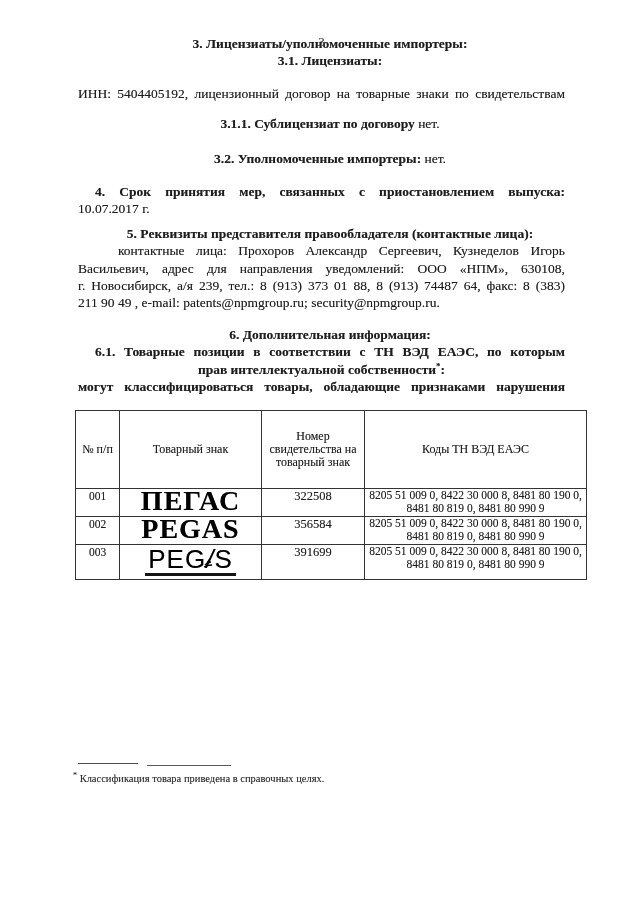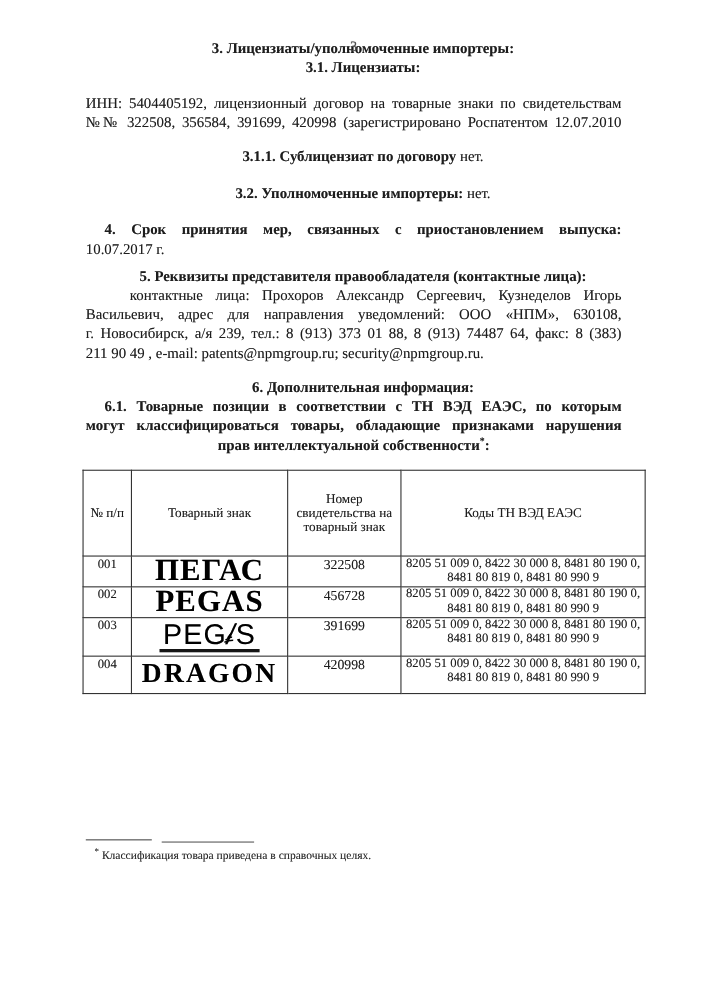--- a/index.html
+++ b/index.html
@@ -61,40 +61,39 @@
     font-size:26px;line-height:23px;letter-spacing:1px;white-space:nowrap;
     border-bottom:3px solid #151515;padding:0 3px 2px 3px;
   }
   .tm-logo .slash{position:relative;display:inline-block;font-style:italic;}
   .tm-logo .wing-svg{position:absolute;left:-3px;bottom:3px;}
 
   
   .fn-rule-1{position:absolute;left:78px;top:763px;width:60px;border-top:1.5px solid #4a4a4a;}
   .fn-rule-2{position:absolute;left:147px;top:765px;width:84px;border-top:1.5px solid #5a5a5a;}
   .footnote{
-    position:absolute;left:86px;top:772px;width:420px;
+    position:absolute;left:73px;top:772px;width:420px;
     font-size:10.5px;line-height:13px;color:#2a2a2a;
     text-shadow:0 0 .4px rgba(40,40,40,.4);
   }
   .footnote sup{font-size:8px;vertical-align:super;line-height:0;}
 </style>
 </head>
 <body>
 
 <div class="page">
   <div class="content">
 
     <div class="page-number">3</div>
 
     <p class="heading hind s3">3. Лицензиаты/уполномоченные импортеры:</p>
     <p class="heading hind">3.1. Лицензиаты:</p>
 
     <div class="para1">
       <div class="line j">ИНН: 5404405192, лицензионный договор на товарные знаки по свидетельствам</div>
-      <div class="line j">№№ 322508, 356584, 391699, 420998 (зарегистрировано Роспатентом 12.07.2010</div>
     </div>
 
     <p class="heading hind s311"><span>3.1.1. Сублицензиат по договору</span> <span class="normal">нет.</span></p>
 
     <p class="heading hind s32"><span>3.2. Уполномоченные импортеры:</span> <span class="normal">нет.</span></p>
 
     <div class="s4">
       <div class="heading hind j">4. Срок принятия мер, связанных с приостановлением выпуска:</div>
       <div class="line">10.07.2017 г.</div>
     </div>
@@ -105,22 +104,22 @@
       <div class="line j pind">контактные лица: Прохоров Александр Сергеевич, Кузнеделов Игорь</div>
       <div class="line j">Васильевич, адрес для направления уведомлений: ООО «НПМ», 630108,</div>
       <div class="line j">г. Новосибирск, а/я 239, тел.: 8 (913) 373 01 88, 8 (913) 74487 64, факс: 8 (383)</div>
       <div class="line">211 90 49 , e-mail: patents@npmgroup.ru; security@npmgroup.ru.</div>
     </div>
 
     <p class="heading hind s6">6. Дополнительная информация:</p>
 
     <div>
       <div class="heading hind j">6.1. Товарные позиции в соответствии с ТН ВЭД ЕАЭС, по которым</div>
+      <div class="heading"><span>прав интеллектуальной собственности</span><sup class="fn">*</sup><span>:</span></div>
       <div class="heading j">могут классифицироваться товары, обладающие признаками нарушения</div>
-      <div class="heading"><span>прав интеллектуальной собственности</span><sup class="fn">*</sup><span>:</span></div>
     </div>
 
     <table class="tm-table">
       <thead>
         <tr>
           <th class="cell-num">№ п/п</th>
           <th class="cell-tm">Товарный знак</th>
           <th class="cell-cert">Номер свидетельства на товарный знак</th>
           <th class="cell-codes">Коды ТН ВЭД ЕАЭС</th>
         </tr>
@@ -128,43 +127,37 @@
       <tbody>
         <tr class="r1">
           <td class="cell-num">001</td>
           <td class="cell-tm"><span class="tm-serif">ПЕГАС</span></td>
           <td class="cell-cert">322508</td>
           <td class="cell-codes">8205 51 009 0, 8422 30 000 8, 8481 80 190 0, 8481 80 819 0, 8481 80 990 9</td>
         </tr>
         <tr class="r2">
           <td class="cell-num">002</td>
           <td class="cell-tm"><span class="tm-serif">PEGAS</span></td>
-          <td class="cell-cert">456728</td>
+          <td class="cell-cert">356584</td>
           <td class="cell-codes">8205 51 009 0, 8422 30 000 8, 8481 80 190 0, 8481 80 819 0, 8481 80 990 9</td>
         </tr>
         <tr class="r3">
           <td class="cell-num">003</td>
           <td class="cell-tm">
             <span class="tm-logo"><span>PEG</span><span class="slash"><span>/</span><svg class="wing-svg" width="11" height="10" viewBox="0 0 11 10">
                     <g stroke="#000" stroke-width="1.4" fill="none">
                       <path d="M1 9 Q4 7 9 7"></path>
                       <path d="M2 7 Q5 4 8 4"></path>
                       <path d="M4 5 Q6 2 7 1"></path>
                     </g>
                   </svg></span><span>S</span></span>
           </td>
           <td class="cell-cert">391699</td>
           <td class="cell-codes">8205 51 009 0, 8422 30 000 8, 8481 80 190 0, 8481 80 819 0, 8481 80 990 9</td>
         </tr>
-        <tr class="r4">
-          <td class="cell-num">004</td>
-          <td class="cell-tm"><span class="tm-serif tm-dragon">DRAGON</span></td>
-          <td class="cell-cert">420998</td>
-          <td class="cell-codes">8205 51 009 0, 8422 30 000 8, 8481 80 190 0, 8481 80 819 0, 8481 80 990 9</td>
-        </tr>
       </tbody>
     </table>
   </div>
 
   <div class="fn-rule-1"></div>
   <div class="fn-rule-2"></div>
   <div class="footnote"><sup>*</sup> <span>Классификация товара приведена в справочных целях.</span></div>
 </div>
 
 </body></html>

